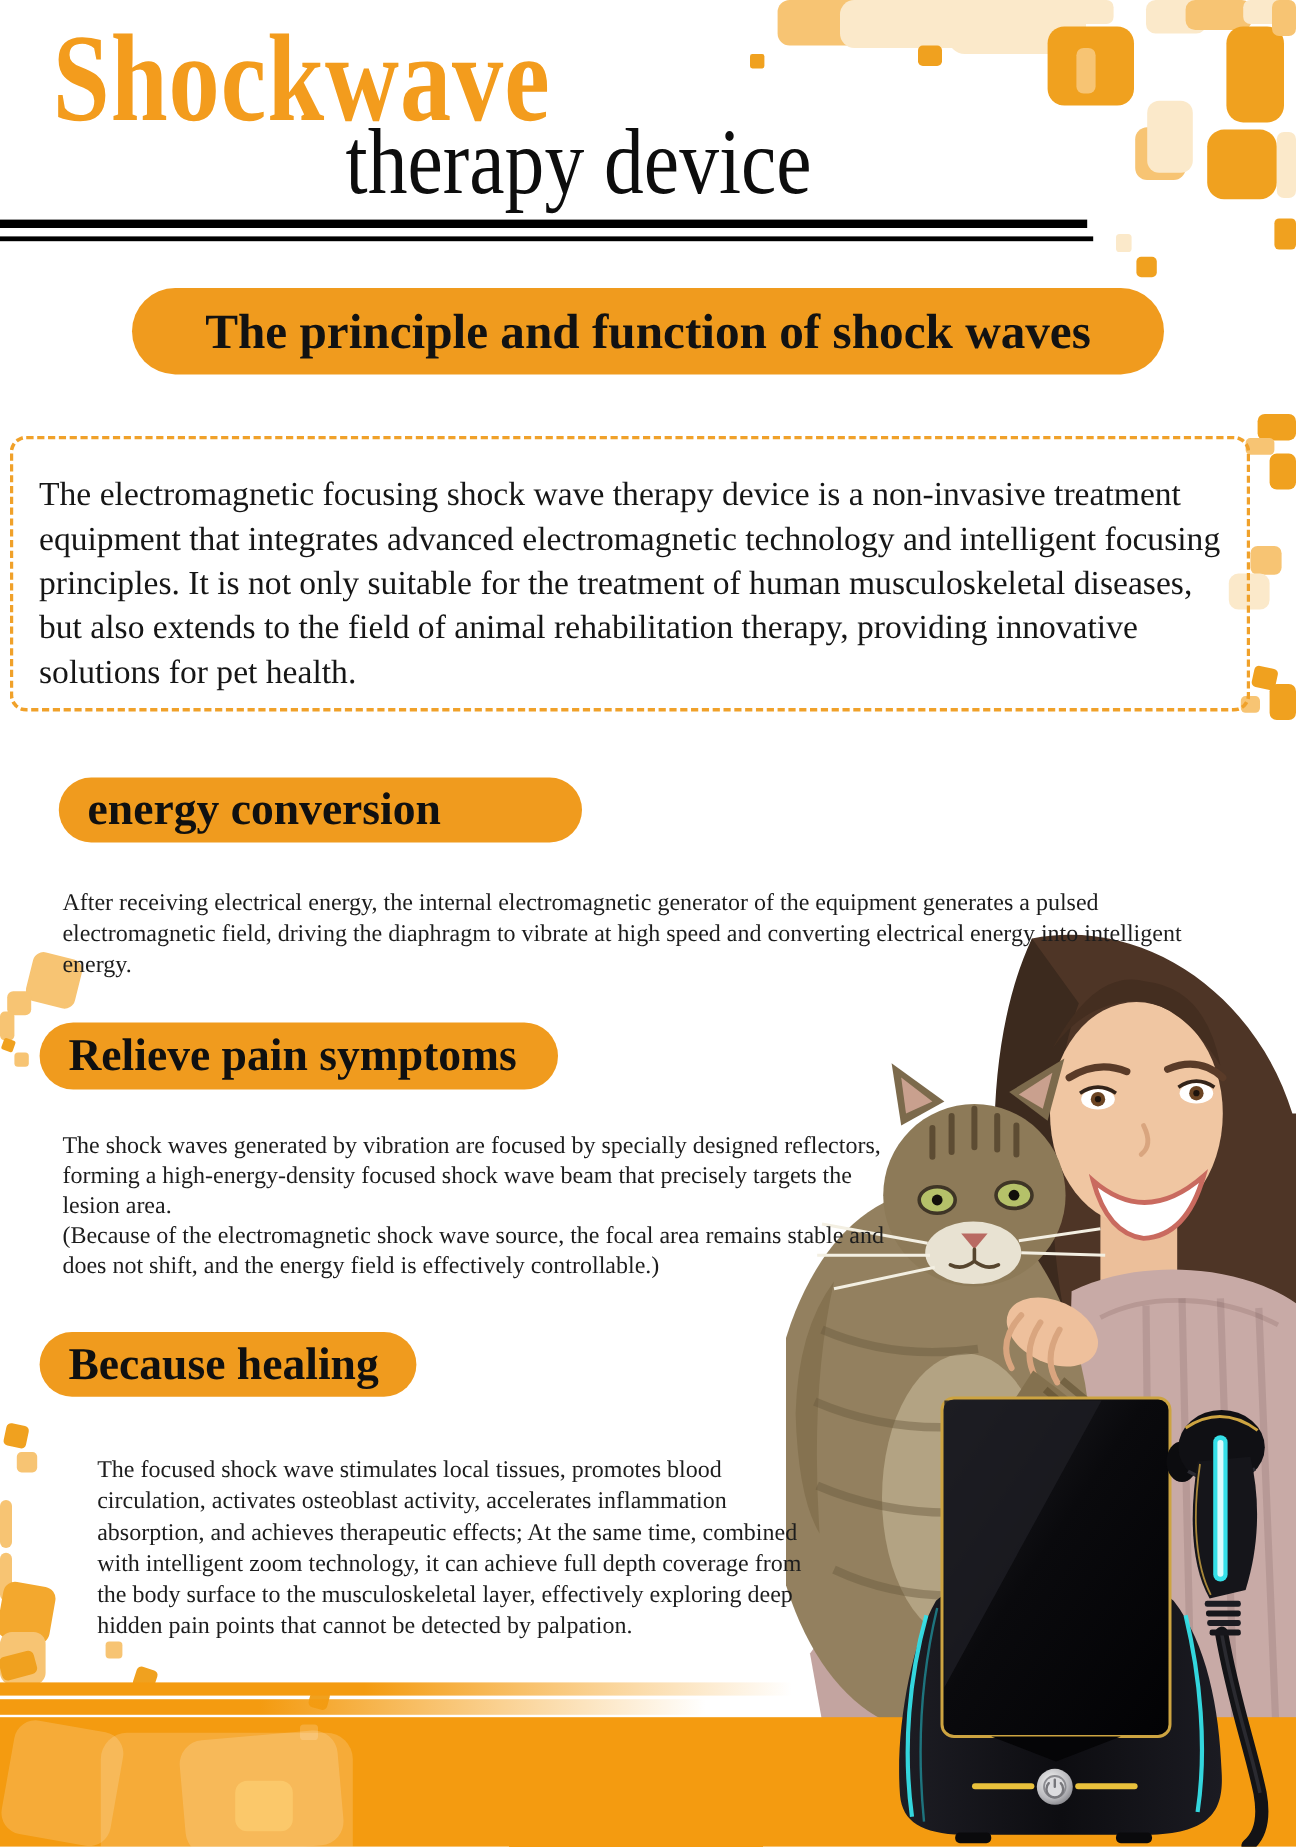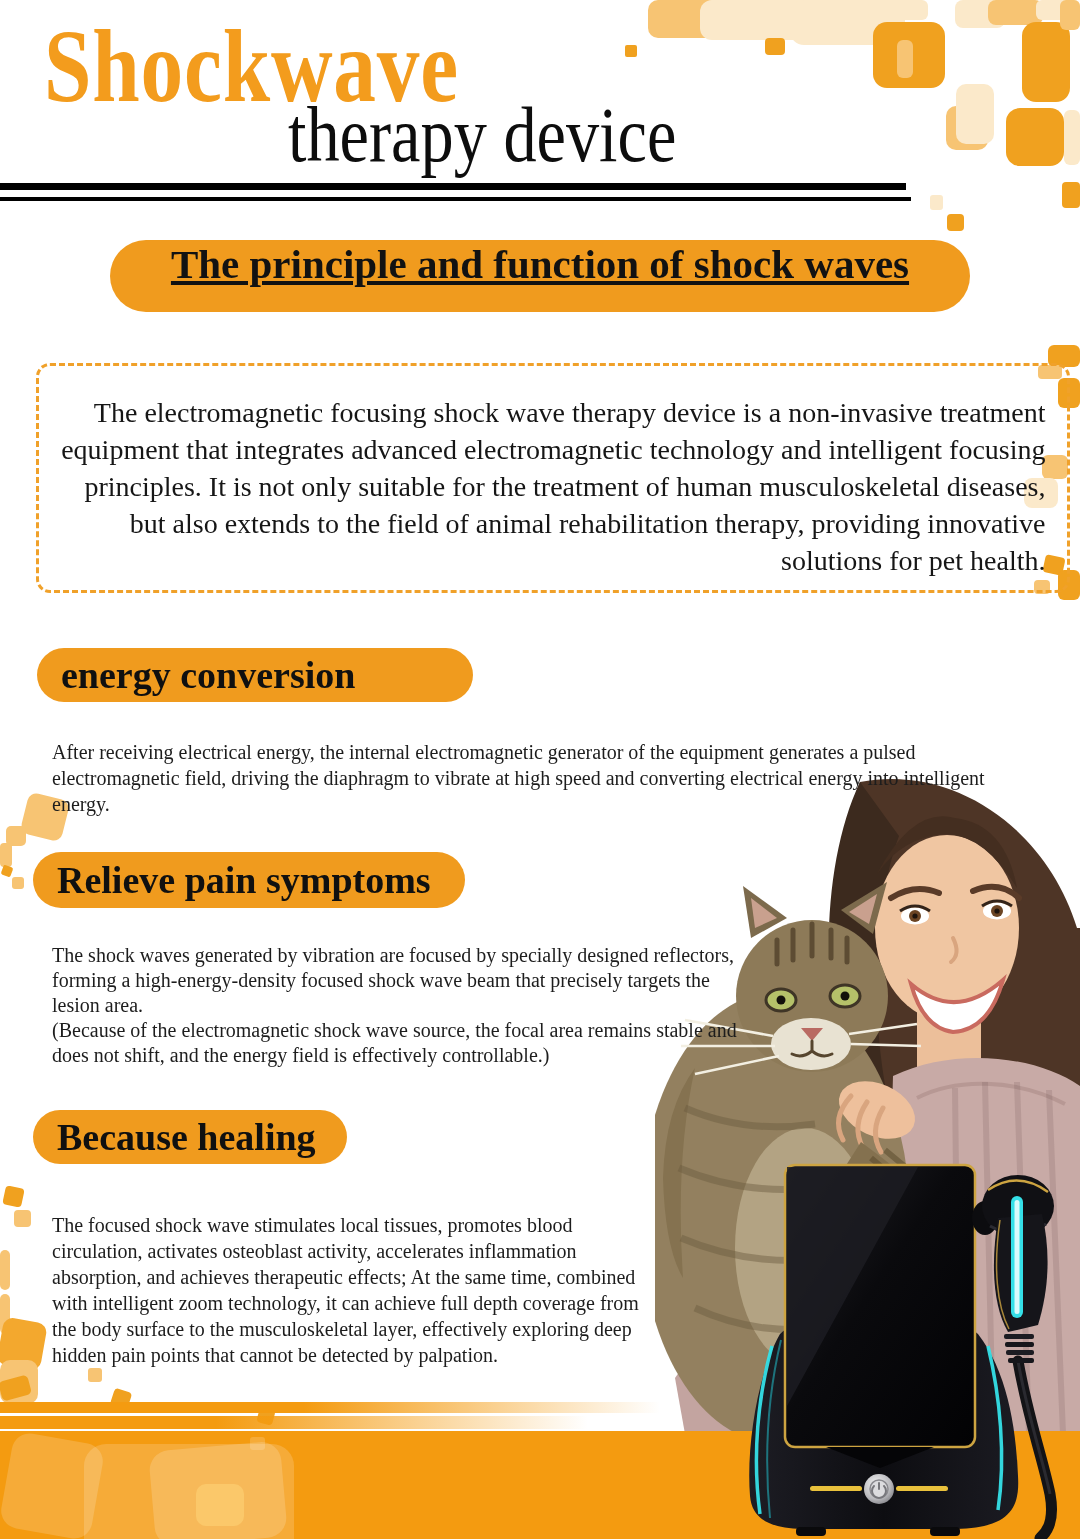--- a/index.html
+++ b/index.html
@@ -17,50 +17,50 @@
   .title-rest{
     position:absolute;left:288px;top:96px;font-size:78px;font-weight:normal;
     color:#0d0d0d;line-height:1;transform:scaleX(.85);transform-origin:left top;
     white-space:nowrap;
   }
   .rule1{position:absolute;left:0;top:183px;width:906px;height:7px;background:#000;}
   .rule2{position:absolute;left:0;top:197px;width:911px;height:4px;background:#000;}
   
   .banner-pill{
     position:absolute;left:110px;top:240px;width:860px;height:72px;
-    background:#F09B1E;border-radius:38px;display:flex;align-items:flex-start;justify-content:center;
-    font-size:41px;font-weight:bold;color:#121212;text-decoration:underline;
+    background:#F09B1E;border-radius:38px;display:flex;align-items:center;justify-content:center;
+    font-size:41px;font-weight:bold;color:#121212;
   }
   
   .intro-box{
-    position:absolute;left:36px;top:363px;width:1012px;height:196px;
+    position:absolute;left:8px;top:363px;width:1012px;height:196px;
     border:3px dashed #F0A12A;border-radius:14px;padding:28px 8px 0 8px;
-    text-align:right;
+    text-align:left;
   }
   .intro-text{
     margin:0 auto;width:985px;font-size:28px;line-height:37px;color:#161616;
     font-weight:normal;
   }
   
   .pill{
     position:absolute;background:#F09B1E;border-radius:28px;color:#101010;
     font-weight:bold;font-size:38px;display:flex;align-items:center;padding:0 24px;
     white-space:nowrap;
   }
-  .pill-1{left:37px;top:648px;width:388px;height:54px;}
+  .pill-1{left:49px;top:648px;width:388px;height:54px;}
   .pill-2{left:33px;top:852px;width:384px;height:56px;}
   .pill-3{left:33px;top:1110px;width:266px;height:54px;}
   
   .body-text{
     position:absolute;left:52px;color:#1d1d1d;font-size:20px;line-height:26px;
     white-space:pre-line;
   }
   .body-1{top:719px;width:945px;}
   .body-2{top:927px;width:695px;line-height:25px;margin-top:16px;}
-  .body-3{top:1192px;width:600px;}
+  .body-3{top:1192px;width:600px;margin-left:29px;}
   
   .sq{position:absolute;border-radius:6px;}
   .c1{background:#F0A11F;}
   .c2{background:#F7C473;}
   .c3{background:#FBE9CA;}
   .bandsq{background:rgba(255,255,255,.17);}
   
   .stripe1{
     position:absolute;left:0;top:1402px;width:660px;height:11px;
     background:linear-gradient(to right,#F49B10 0%,#F49B10 46%,rgba(244,155,16,0) 100%);

